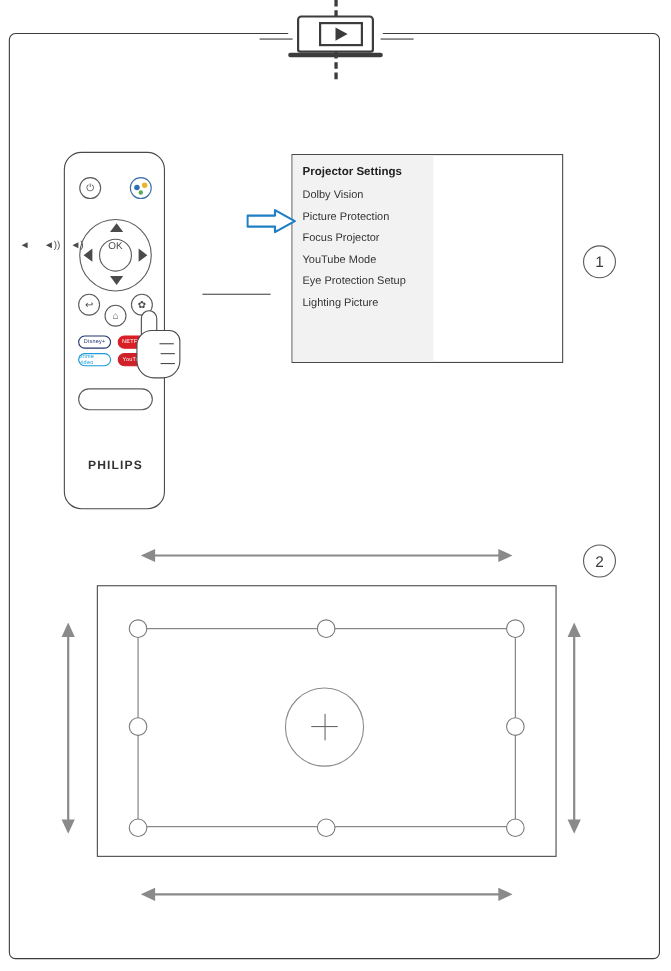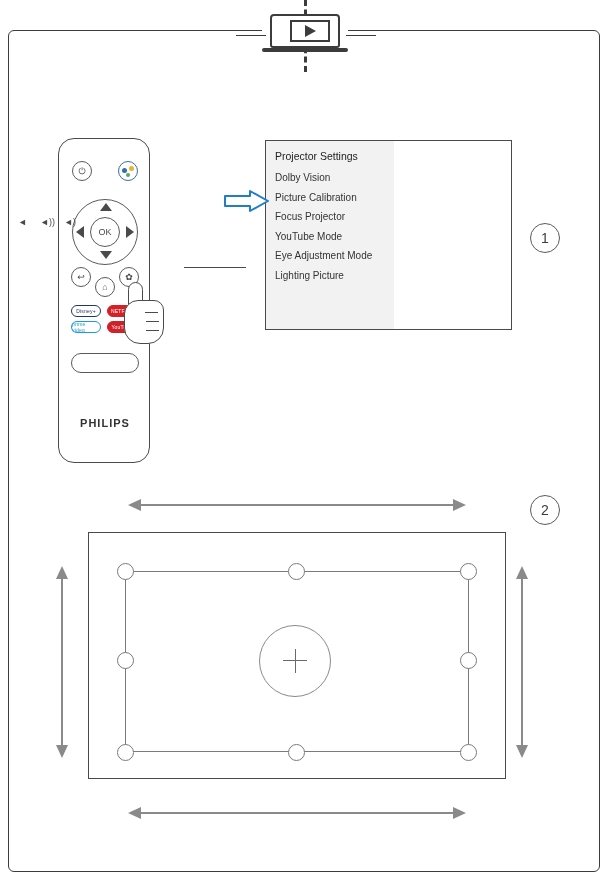--- a/index.html
+++ b/index.html
@@ -173,21 +173,21 @@
     position: absolute;
     left: 31px;
     top: 78px;
     width: 30px;
     height: 30px;
     border: 1.2px solid #5a5a5a;
     border-radius: 50%;
     box-sizing: border-box;
     font-size: 9px;
     display: flex;
-    align-items: center;
+    align-items: flex-start;
     justify-content: center;
     color: #4a4a4a;
   }
   .arrow-up, .arrow-down, .arrow-left, .arrow-right {
     position: absolute;
     width: 0; height: 0;
   }
   .arrow-up {
     left: 41px; top: 64px;
     border-left: 6px solid transparent;
@@ -331,21 +331,21 @@
     left: 0;
     top: 0;
     width: 128px;
     height: 100%;
     background: #f2f2f2;
     box-sizing: border-box;
     padding: 9px 0 0 9px;
   }
   .menu-title {
     font-size: 10.5px;
-    font-weight: normal;
+    font-weight: bold;
     color: #222;
     margin-bottom: 10px;
   }
   .menu-item {
     font-size: 10px;
     color: #333;
     margin-bottom: 8.5px;
     white-space: nowrap;
   }
 
@@ -512,24 +512,24 @@
   <div class="knuckle2"></div>
   <div class="knuckle3"></div>
 </div>
 
 <div class="connector"></div>
 
 <div class="menu-panel">
   <div class="menu-list">
     <div class="menu-title">Projector Settings</div>
     <div class="menu-item">Dolby Vision</div>
-    <div class="menu-item">Picture Calibration</div>
+    <div class="menu-item">Picture Protection</div>
     <div class="menu-item">Focus Projector</div>
     <div class="menu-item">YouTube Mode</div>
-    <div class="menu-item">Eye Adjustment Mode</div>
+    <div class="menu-item">Eye Protection Setup</div>
     <div class="menu-item">Lighting Picture</div>
   </div>
 </div>
 
 <div class="blue-arrow">
   <svg width="46" height="22" viewBox="0 0 46 22">
     <polygon points="1,6 26,6 26,1 44,11 26,21 26,16 1,16" fill="#ffffff" stroke="#1f7fc4" stroke-width="2" stroke-linejoin="round"></polygon>
   </svg>
 </div>
 

